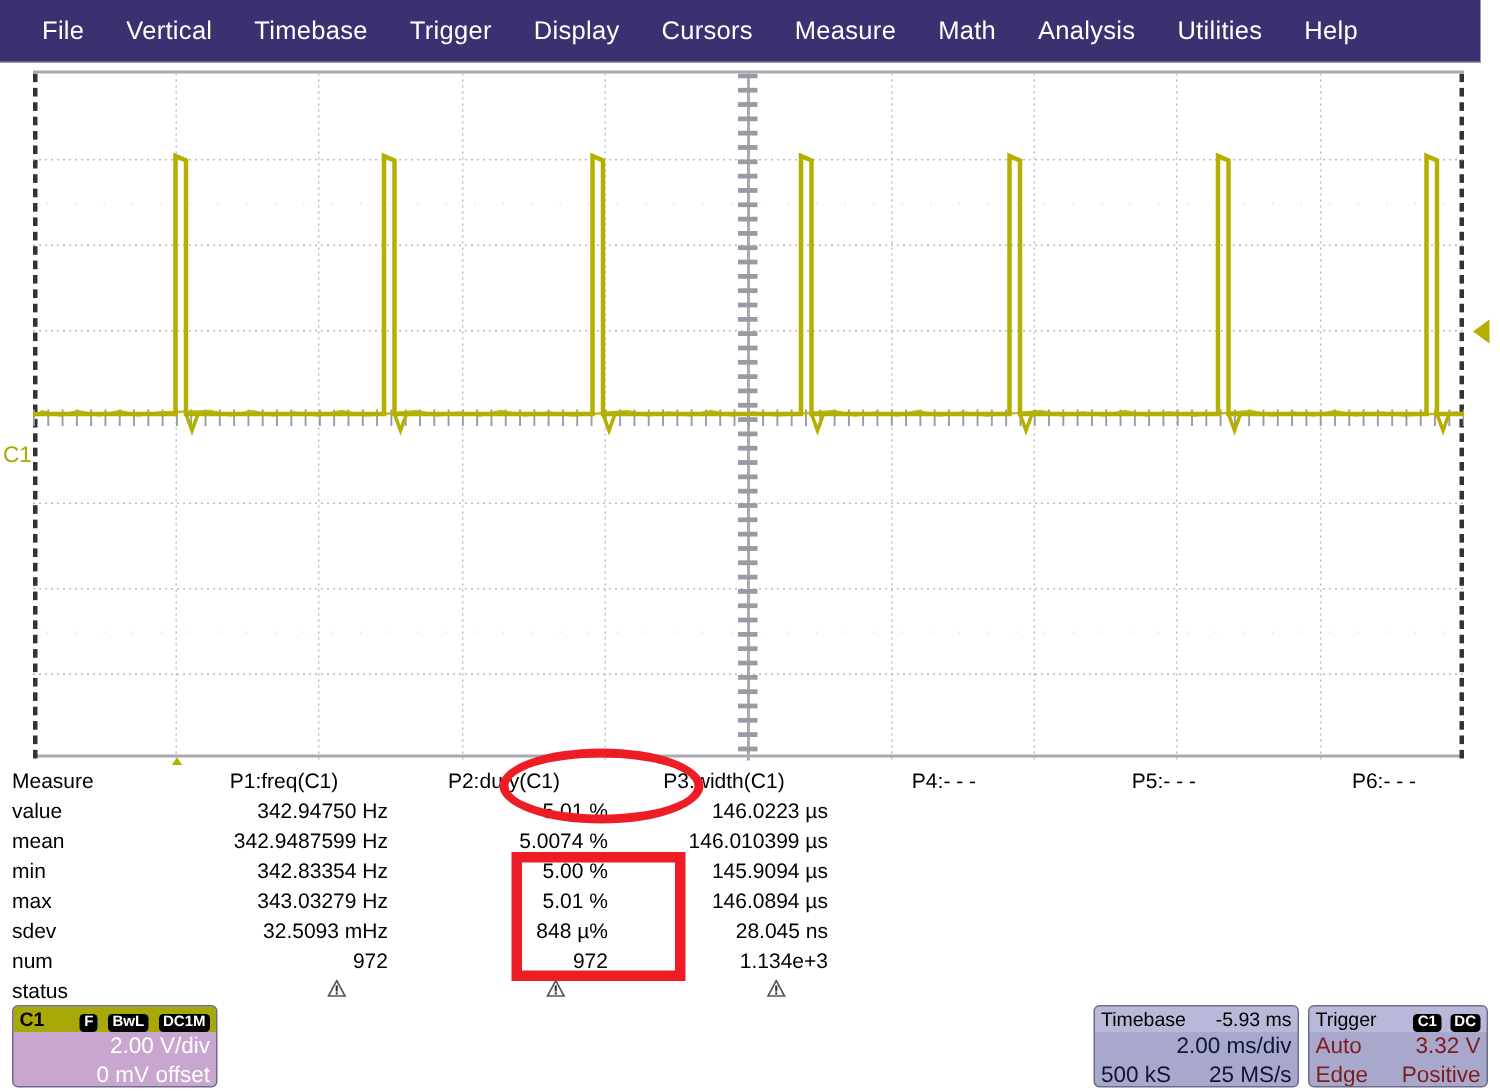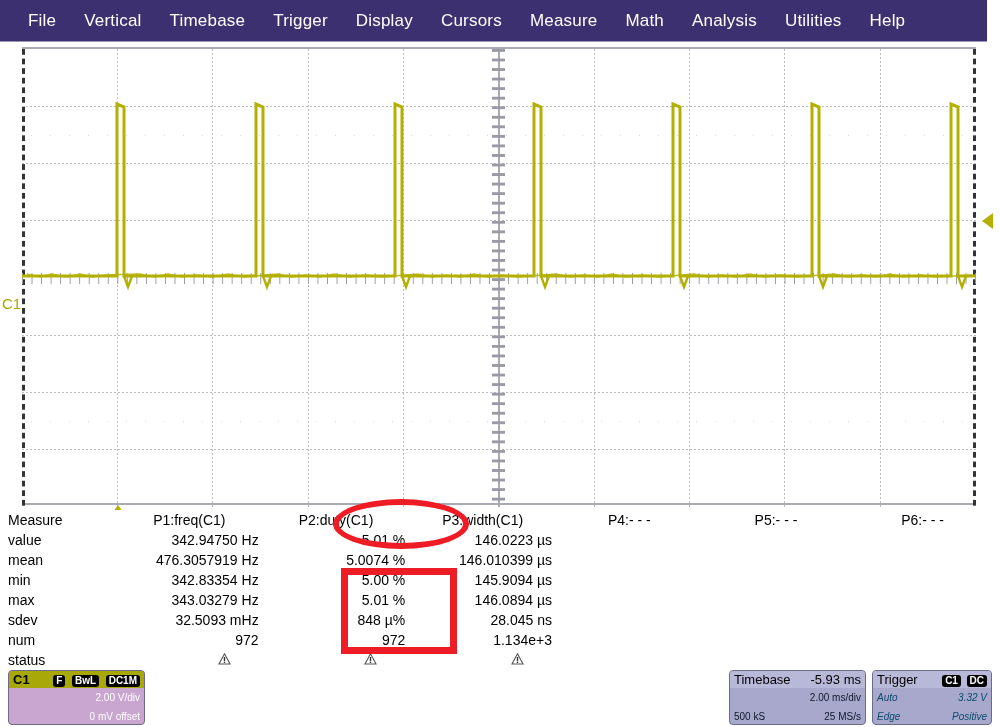--- a/index.html
+++ b/index.html
@@ -197,21 +197,21 @@
   }
   .panel-head {
     height: 17px; line-height: 17px;
     display: flex; align-items: center; justify-content: space-between;
     padding: 0 4px;
     font-size: 13px;
   }
   .panel-body {
     display: flex; flex-direction: column;
     justify-content: space-around;
-    font-size: 10px;
+    font-size: 15px;
   }
   .panel-row {
     display: flex; justify-content: space-between;
     padding: 0 4px;
     height: 19px; line-height: 19px;
     white-space: nowrap;
   }
 
   
   #panel-c1 {
@@ -247,21 +247,21 @@
   #panel-tb .panel-head { background: #b8b8d8; color: #000000; }
   #panel-tb .panel-body { color: #0f172a; }
 
   
   #panel-trig {
     left: 872px; top: 2px;
     width: 120px; height: 55px;
     background: #a8a8cc;
   }
   #panel-trig .panel-head { background: #b8b8d8; color: #000000; }
-  #panel-trig .panel-body { color: #0c4a6e; font-style: italic; }
+  #panel-trig .panel-body { color: #7f1d1d; }
   .badge-dk {
     display: inline-block;
     background: #000000;
     color: #ffffff;
     border-radius: 3px;
     font-size: 10px;
     line-height: 12px;
     padding: 0 3px;
     margin-left: 2px;
     font-weight: bold;
@@ -371,21 +371,21 @@
         <td class="m-rowlabel">value</td>
         <td class="m-cell">342.94750 Hz</td>
         <td class="m-cell">5.01 %</td>
         <td class="m-cell">146.0223 µs</td>
         <td class="m-cell"></td>
         <td class="m-cell"></td>
         <td class="m-cell"></td>
       </tr>
       <tr>
         <td class="m-rowlabel">mean</td>
-        <td class="m-cell">476.3057919 Hz</td>
+        <td class="m-cell">342.9487599 Hz</td>
         <td class="m-cell">5.0074 %</td>
         <td class="m-cell">146.010399 µs</td>
         <td class="m-cell"></td>
         <td class="m-cell"></td>
         <td class="m-cell"></td>
       </tr>
       <tr>
         <td class="m-rowlabel">min</td>
         <td class="m-cell">342.83354 Hz</td>
         <td class="m-cell">5.00 %</td>

